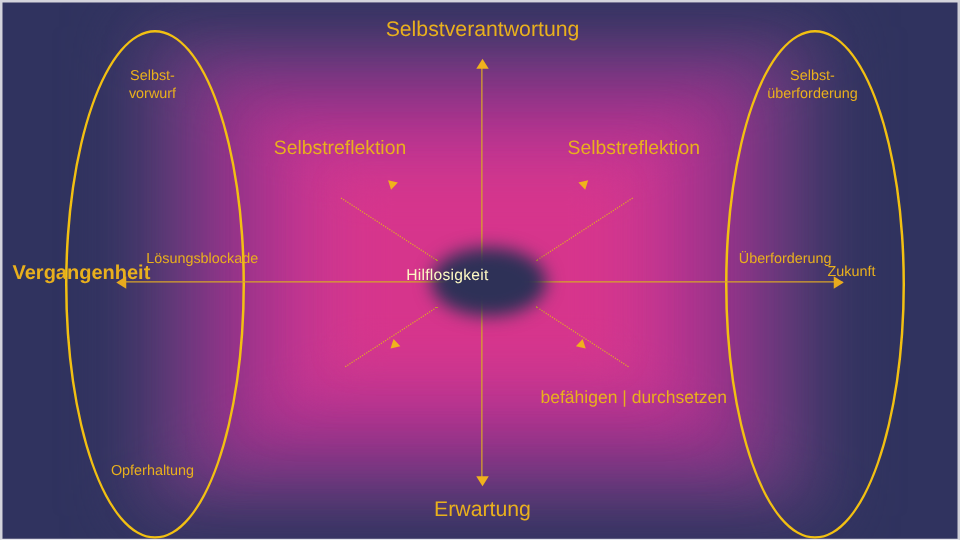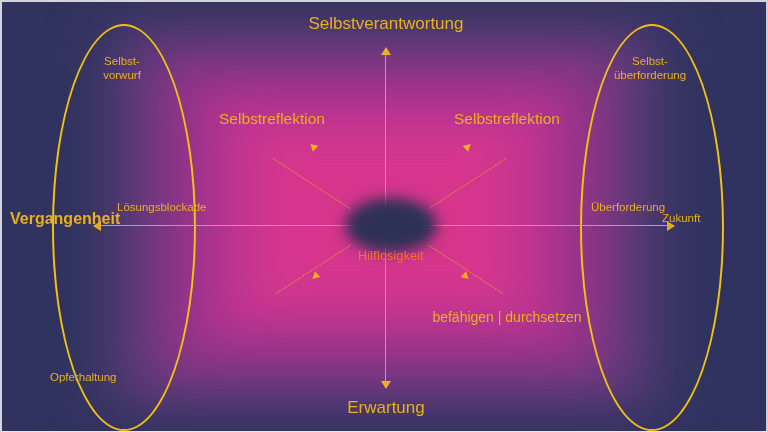--- a/index.html
+++ b/index.html
@@ -42,42 +42,42 @@
   .big-ellipse{position:absolute;border:2.3px solid #f2c012;border-radius:50%;background:transparent;}
   #ellipse-left {left:50px; top:22px; width:140px;height:403px;}
   #ellipse-right{left:578px;top:22px; width:140px;height:403px;}
 
   
   #center-blob{
     position:absolute;left:343px;top:196px;width:92px;height:55px;
     background:#2e3157;border-radius:50%;filter:blur(7px);
   }
   #center-label{
-    position:absolute;left:323px;top:211px;width:132px;text-align:center;
-    color:#f97316;font-size:12.5px;letter-spacing:.2px;margin-top:36px;
+    position:absolute;left:323px;top:211px;width:132px;text-align:left;
+    color:#fef9c3;font-size:12.5px;letter-spacing:.2px;
   }
 
   
   .diag{position:absolute;transform-origin:0 50%;height:0;border-top:1.6px dotted #e0a42a;}
   .diag-head{position:absolute;width:0;height:0;border-left:4px solid transparent;border-right:4px solid transparent;border-bottom:7px solid #f0b21c;}
 
   
   .lbl{position:absolute;color:#e9b01d;white-space:nowrap;line-height:1.22;}
   .lbl.c{text-align:center;}
 
   #lbl-top          {left:0;  top:12px;  width:768px;font-size:17px;text-align:center;}
   #lbl-bottom       {left:0;  top:396px; width:768px;font-size:17px;text-align:center;}
   #lbl-past         {left:8px;  top:207px; font-size:16px;font-weight:bold;}
   #lbl-future       {left:660px;top:209px; font-size:11.5px;}
   #lbl-blockade     {left:97px, top:0;}
   #lbl-blockade     {left:97px; top:198px; font-size:11.5px;margin-left:18px;}
   #lbl-overload     {left:589px;top:198px; font-size:11.5px;}
 
   #lbl-selfblame    {left:60px; top:52px;  width:120px;font-size:11.5px;text-align:center;}
-  #lbl-victim       {left:48px; top:368px; width:120px;font-size:11.5px;text-align:left;}
+  #lbl-victim       {left:60px; top:368px; width:120px;font-size:11.5px;text-align:center;}
   #lbl-selfoverload {left:588px;top:52px;  width:120px;font-size:11.5px;text-align:center;}
   #lbl-micro        {left:588px;top:358px; width:120px;font-size:11.5px;text-align:center;}
 
   #lbl-q1           {left:160px;top:108px; width:220px;font-size:15.5px;text-align:center;}
   #lbl-q2           {left:390px;top:108px; width:230px;font-size:15.5px;text-align:center;}
   #lbl-q3           {left:172px;top:296px; width:220px;font-size:15.5px;text-align:center;}
   #lbl-q4           {left:390px;top:307px; width:230px;font-size:14px;text-align:center;}
 </style>
 </head>
 <body>

